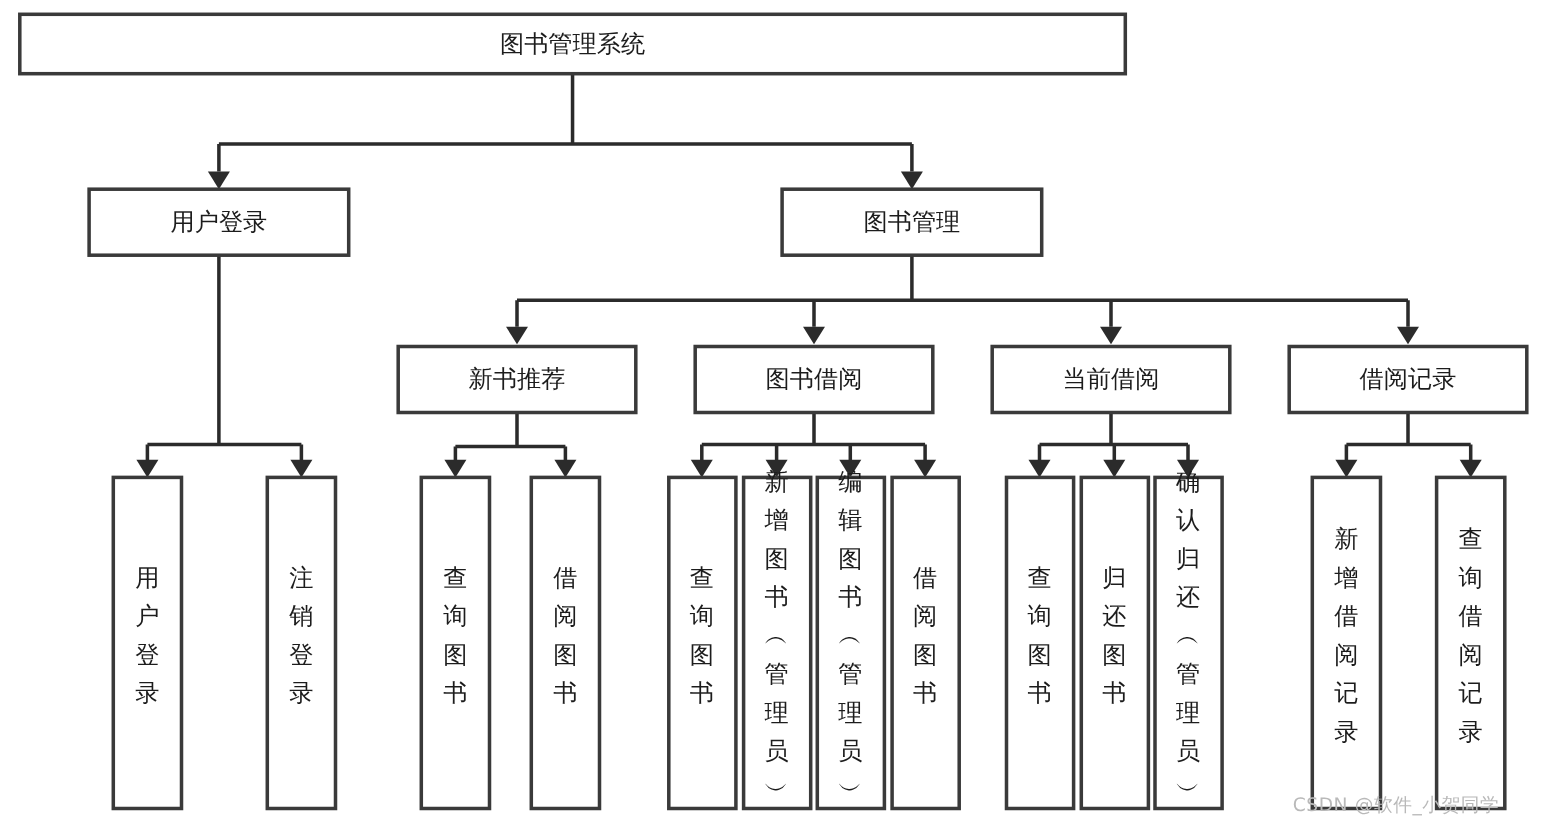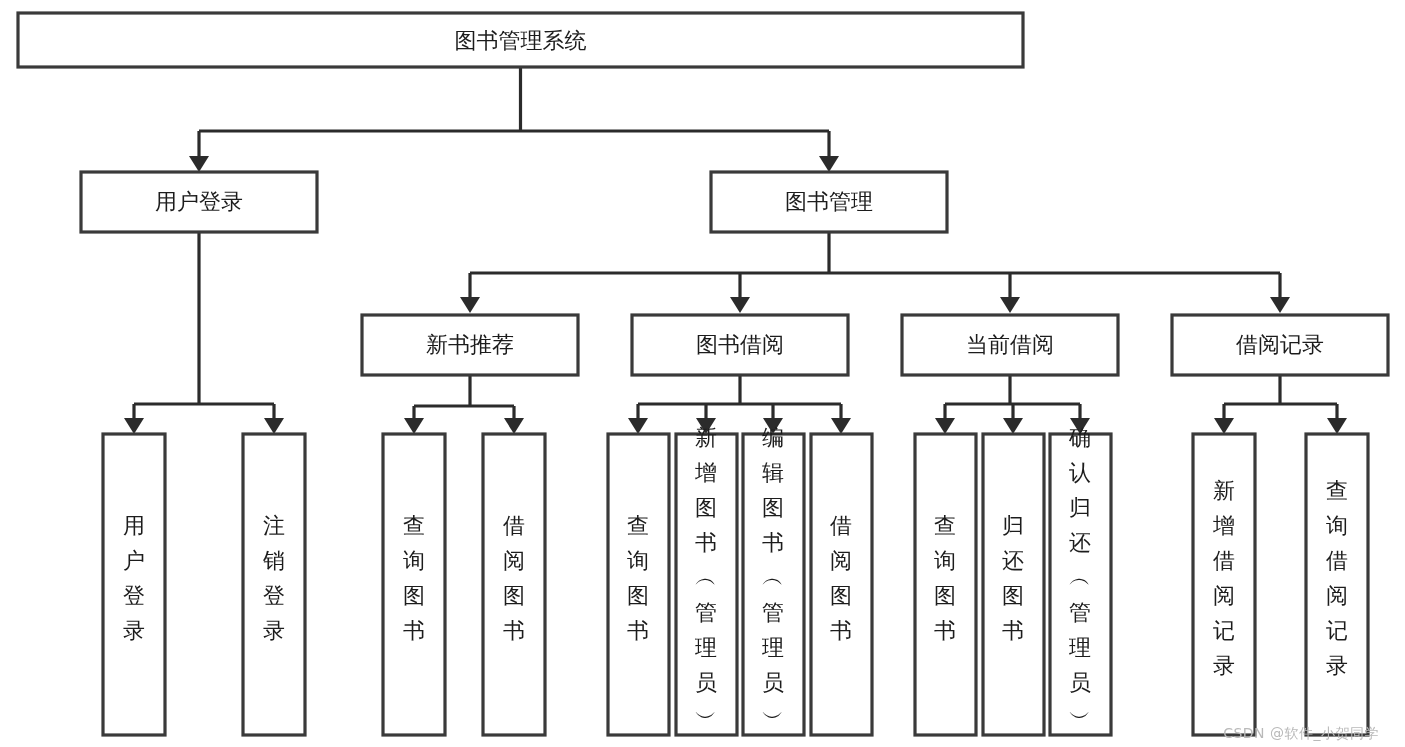--- a/index.html
+++ b/index.html
@@ -8,23 +8,23 @@
   #diagram-root{position:relative;width:1383px;height:747px;background:#fff;}
   svg#flow{position:absolute;left:0;top:0;width:1405px;height:747px;}
   .node-box{fill:#ffffff;stroke:#3a3a3a;stroke-width:3.2;}
   .node-label{font-family:"DejaVu Sans","Liberation Sans",sans-serif;
               fill:#1c1c1c;font-size:22px;text-anchor:middle;
               dominant-baseline:middle;}
   .leaf-label{font-family:"DejaVu Sans","Liberation Sans",sans-serif;
               fill:#1c1c1c;font-size:22px;text-anchor:middle;}
   .edge{stroke:#2b2b2b;stroke-width:3.2;fill:none;}
   .arrow-head{fill:#2b2b2b;stroke:none;}
-  #watermark{position:absolute;right:4px;bottom:4px;
+  #watermark{position:absolute;right:20px;bottom:4px;
              font-family:"DejaVu Sans","Liberation Sans",sans-serif;
-             font-size:14px;color:#b9b9b9;white-space:nowrap;
+             font-size:17px;color:#b9b9b9;white-space:nowrap;
              letter-spacing:.5px;}
 </style>
 </head>
 <body>
 
 <div id="diagram-root">
 
   <svg id="flow" viewBox="0 0 1405 747" xmlns="http://www.w3.org/2000/svg">
 
     <g>

